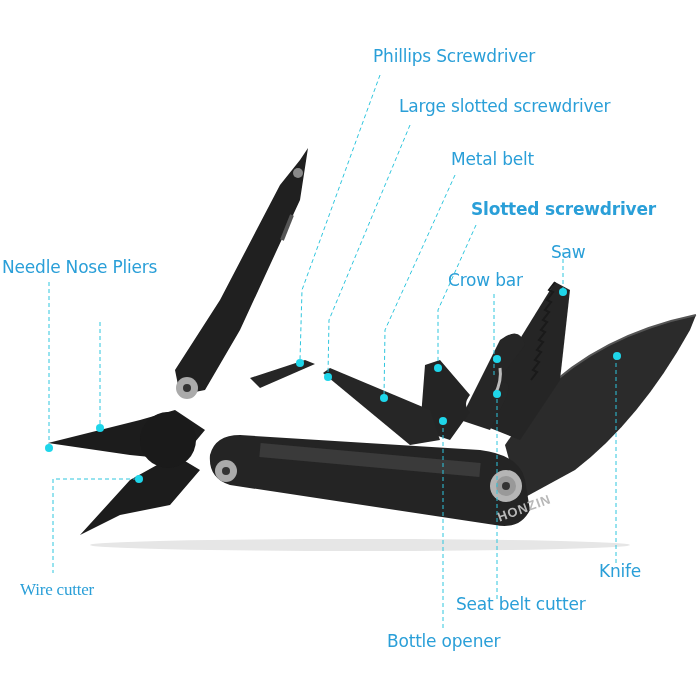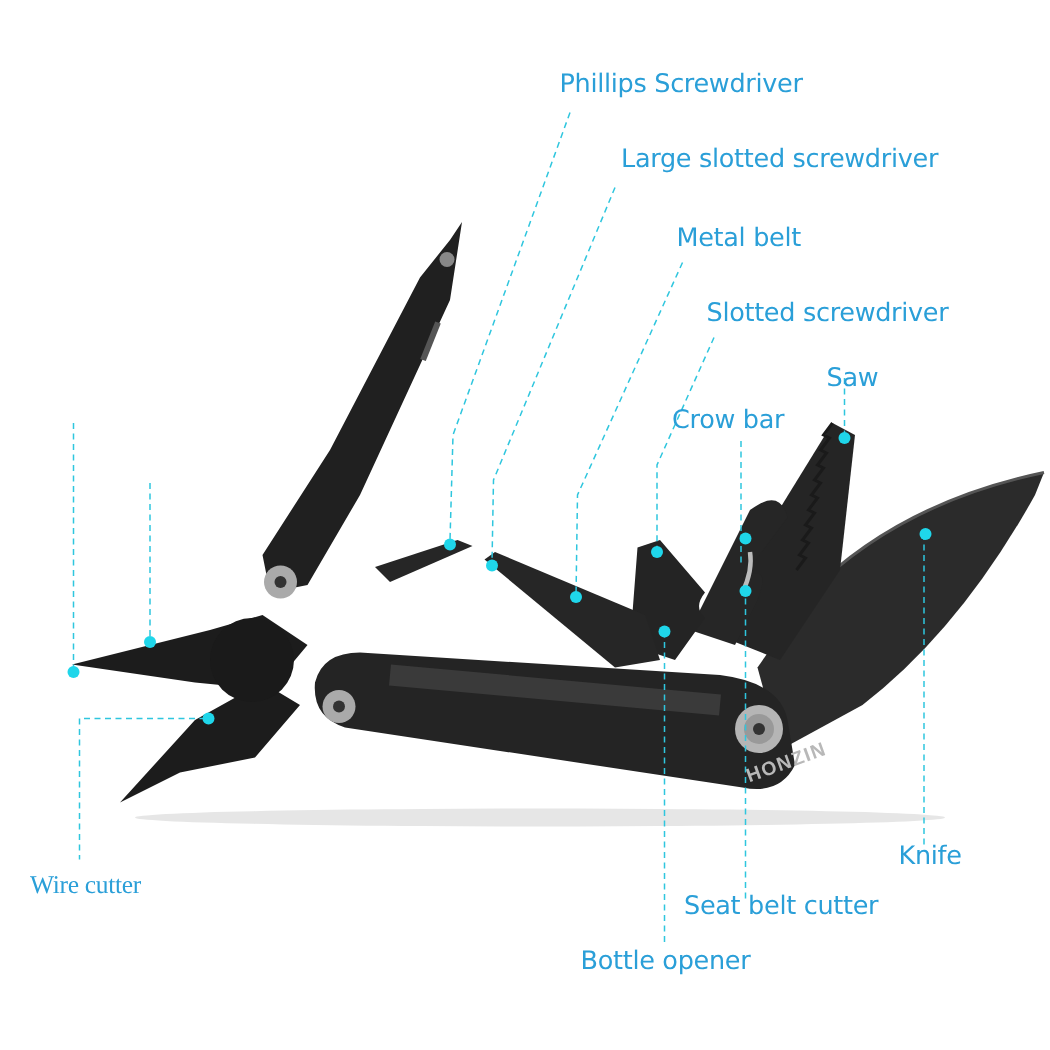--- a/index.html
+++ b/index.html
@@ -77,22 +77,23 @@
       <circle cx="139" cy="479" r="4"></circle>
       <circle cx="617" cy="356" r="4"></circle>
       <circle cx="497" cy="394" r="4"></circle>
       <circle cx="443" cy="421" r="4"></circle>
     </g>
   </svg>
 
   <div class="brand" style="left:498px; top:510px;">HONZIN</div>
 
   <div class="lbl" style="left:373px; top:46px;">Phillips Screwdriver</div>
-  <div class="lbl" style="left:399px; top:96px;margin-left:15px;">Large slotted screwdriver</div>
+  <div class="lbl" style="left:399px; top:96px;">Large slotted screwdriver</div>
   <div class="lbl" style="left:451px; top:149px;">Metal belt</div>
-  <div class="lbl" style="left:471px; top:199px;">Slotted screwdriver</div>
+  <div class="lbl" style="left:471px; top:199px;font-weight:bold;">Slotted screwdriver</div>
   <div class="lbl" style="left:551px; top:242px;">Saw</div>
+  <div class="lbl" style="left:2px; top:257px;">Needle Nose Pliers</div>
   <div class="lbl" style="left:448px; top:270px;">Crow bar</div>
   <div class="lbl" style="left:20px; top:580px;font-family:Liberation Serif, serif;">Wire cutter</div>
   <div class="lbl" style="left:599px; top:561px;">Knife</div>
   <div class="lbl" style="left:456px; top:594px;">Seat belt cutter</div>
   <div class="lbl" style="left:387px; top:631px;">Bottle opener</div>
 </div>
 
 </body></html>

